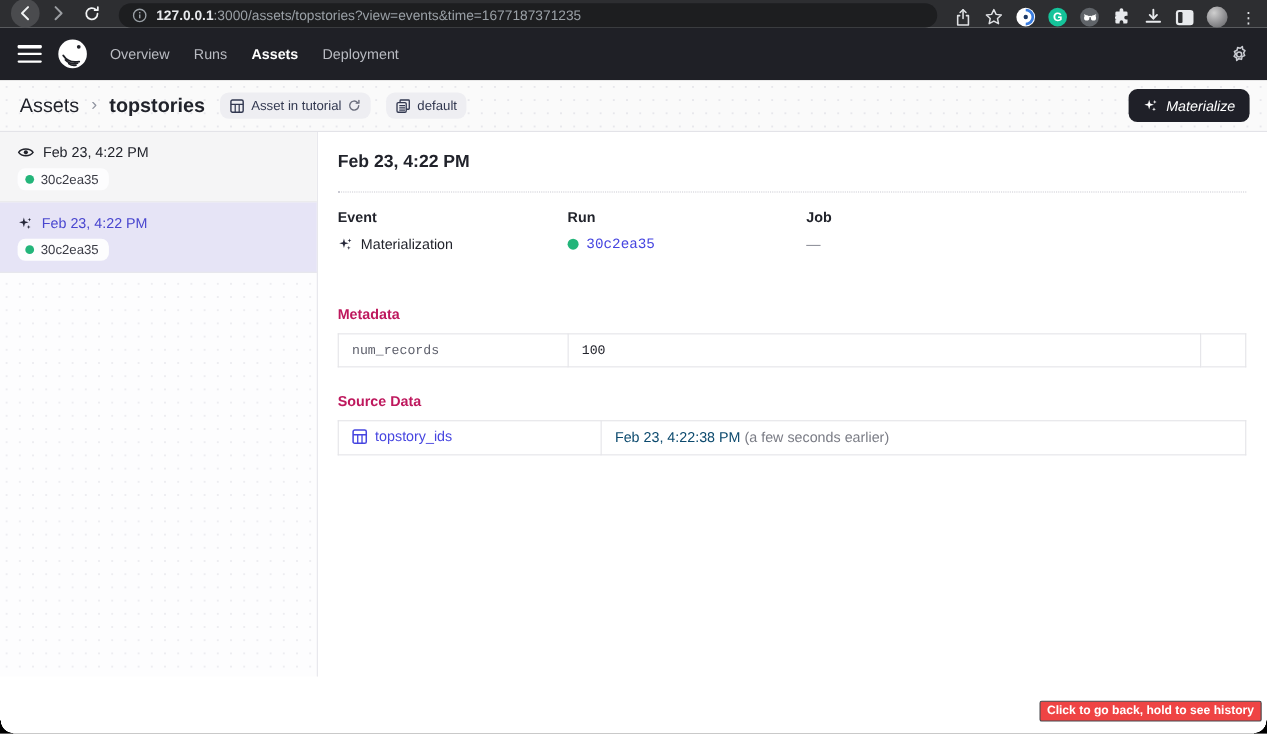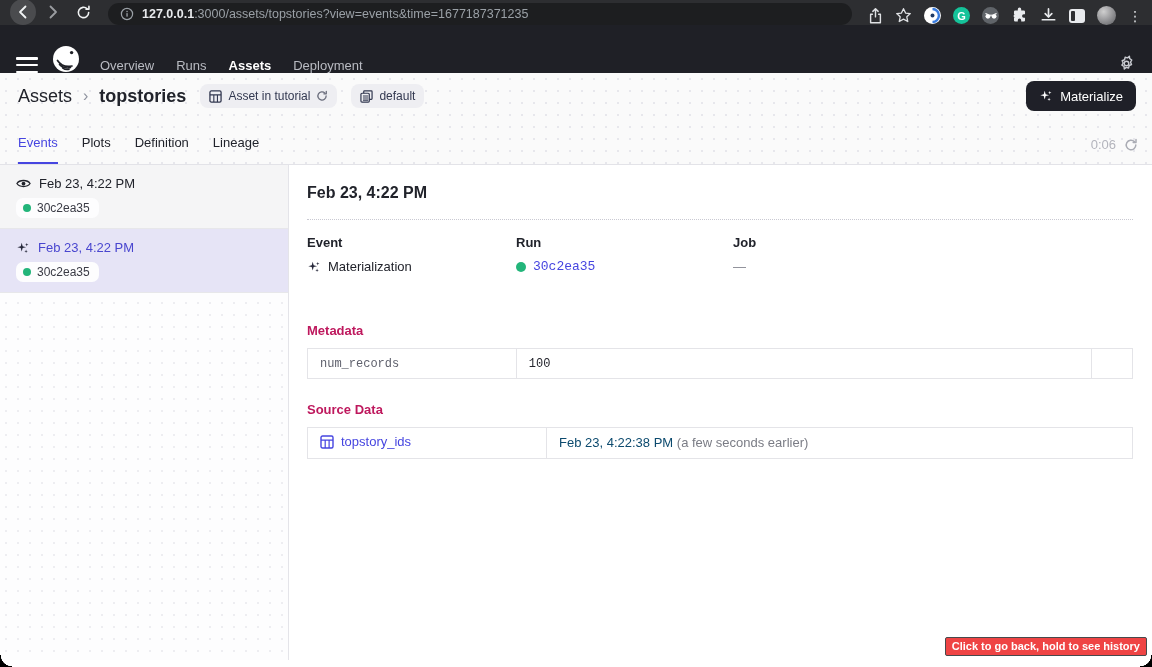--- a/index.html
+++ b/index.html
@@ -13,41 +13,41 @@
   .nav-btn.hover { background:#4a4b4e; }
   .url-pill { flex:1 1 auto; height:22px; margin:0 8px; background:#1d1e20; border-radius:11px; display:flex; align-items:center; padding:0 12px; gap:8px; min-width:0; }
   .url-text { font-size:12.5px; color:#9aa0a6; white-space:nowrap; overflow:hidden; }
   .url-text b { color:#e8eaed; font-weight:700; }
   .chrome-icons { display:flex; align-items:center; gap:12px; padding-left:4px; flex:0 0 auto; }
   .ext-circle { width:17px; height:17px; border-radius:50%; display:flex; align-items:center; justify-content:center; font-size:11px; font-weight:700; }
   .avatar { width:19px; height:19px; border-radius:50%; background:radial-gradient(circle at 35% 30%, #cfcfcf 0%, #8f8f92 55%, #5d5e61 100%); }
   .kebab { color:#dfe1e4; font-size:14px; letter-spacing:0; line-height:1; }
 
   
-  .topnav { height:48px; background:#1f2026; display:flex; align-items:flex-end; padding:0 16px; }
+  .topnav { height:48px; background:#1f2026; display:flex; align-items:center; padding:0 16px; }
   .hamburger { width:22px; height:16px; display:flex; flex-direction:column; justify-content:space-between; margin-right:14px; }
   .hamburger span { height:2.5px; background:#fff; border-radius:1px; }
   .logo { width:28px; height:28px; margin-right:20px; }
   .nav-links { display:flex; align-items:center; gap:22px; }
   .nav-link { font-size:13px; color:#b9bbc2; cursor:pointer; }
   .nav-link.active { color:#fff; font-weight:700; }
   .topnav-right { margin-left:auto; display:flex; align-items:center; gap:16px; }
   .search-pill { width:160px; height:28px; background:#37383f; border-radius:8px; display:flex; align-items:center; padding:0 6px 0 10px; gap:7px; }
   .search-pill input { background:transparent; border:0; outline:0; color:#e4e5e9; font-size:13px; width:100px; font-family:"Liberation Sans",sans-serif; }
   .search-pill input::placeholder { color:#9ea0a8; }
   .kbd { margin-left:auto; width:20px; height:20px; background:#47484f; border-radius:4px; color:#c9cacf; font-size:11px; display:flex; align-items:center; justify-content:center; }
 
   
   .page-header { background:#fafafa; background-image:radial-gradient(#e7e7ec 1px, transparent 1px); background-size:12px 12px; border-bottom:1px solid #e3e3e8; }
   .crumb-row { height:46px; display:flex; align-items:center; padding:0 16px 0 18px; gap:10px; }
   .crumb-root { font-size:18px; color:#21232b; cursor:pointer; }
   .crumb-sep { font-size:16px; color:#9094a0; padding:0 1px; }
   .crumb-title { font-size:18px; font-weight:700; color:#21232b; }
   .badge { display:inline-flex; align-items:center; gap:6px; height:24px; background:#eeeef2; border-radius:8px; padding:0 9px; font-size:12px; color:#323850; margin-left:4px; cursor:pointer; }
-  .materialize-btn { margin-left:auto; display:inline-flex; align-items:center; gap:7px; height:30px; background:#1f2028; border-radius:8px; color:#fff; font-size:13px; padding:0 13px; cursor:pointer; }
+  .materialize-btn { margin-left:auto; display:inline-flex; align-items:center; gap:7px; height:30px; background:#1f2028; border-radius:8px; color:#fff; font-size:13px; padding:0 13px; cursor:pointer;font-style:italic; }
   .tabs-row { display:flex; align-items:flex-end; padding:0 14px 0 18px; height:45px; }
   .tab { font-size:13px; color:#21232b; margin-right:24px; padding-bottom:12px; border-bottom:2px solid transparent; cursor:pointer; }
   .tab.active { color:#4645e0; border-bottom-color:#4645e0; }
   .timer { margin-left:auto; display:flex; align-items:center; gap:8px; padding-bottom:12px; color:#b3b4bc; font-size:13px; }
 
   
   .content { display:flex; height:495px; background:#fdfdfe; background-image:radial-gradient(#ededf1 1px, transparent 1px); background-size:12px 12px; }
   .sidebar { width:289px; flex:0 0 289px; border-right:1px solid #e4e4e9; }
   .event-item { padding:11px 16px 10px 16px; border-bottom:1px solid #e7e7ea; background:#f5f5f6; cursor:pointer; }
   .event-item.selected { background:#e6e4f6; }
@@ -211,33 +211,20 @@
           </svg>
         <span>default</span>
       </span>
       <span class="materialize-btn">
         <svg width="14" height="14" viewBox="0 0 16 16">
             <path d="M6.5 2 L7.6 5.9 L11.5 7 L7.6 8.1 L6.5 12 L5.4 8.1 L1.5 7 L5.4 5.9 Z" fill="#fff"></path>
             <path d="M12.3 2.2 L12.8 3.7 L14.3 4.2 L12.8 4.7 L12.3 6.2 L11.8 4.7 L10.3 4.2 L11.8 3.7 Z" fill="#fff"></path>
             <path d="M11.5 9.8 L12 11.3 L13.5 11.8 L12 12.3 L11.5 13.8 L11 12.3 L9.5 11.8 L11 11.3 Z" fill="#fff"></path>
           </svg>
         <span>Materialize</span>
-      </span>
-    </div>
-    <div class="tabs-row">
-      <span class="tab active">Events</span>
-      <span class="tab">Plots</span>
-      <span class="tab">Definition</span>
-      <span class="tab">Lineage</span>
-      <span class="timer">
-        <span>0:06</span>
-        <svg width="14" height="14" viewBox="0 0 14 14">
-            <path d="M11.8 7 a4.8 4.8 0 1 1 -1.4 -3.4" stroke="#aaacb4" stroke-width="1.5" fill="none" stroke-linecap="round"></path>
-            <path d="M12 1.6 L12 4.4 L9.2 4.4" stroke="#aaacb4" stroke-width="1.5" fill="none" stroke-linecap="round" stroke-linejoin="round"></path>
-          </svg>
       </span>
     </div>
   </div>
 
   <div class="content">
 
     <div class="sidebar">
       <div class="event-item">
         <div class="event-head">
           <svg width="15" height="11" viewBox="0 0 16 11">

